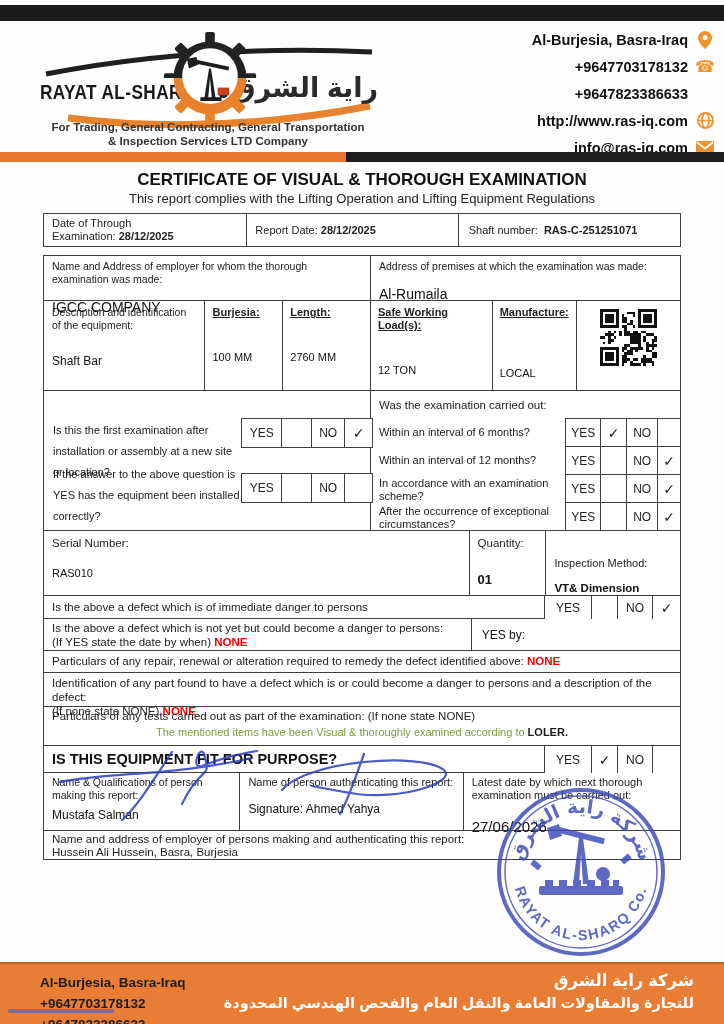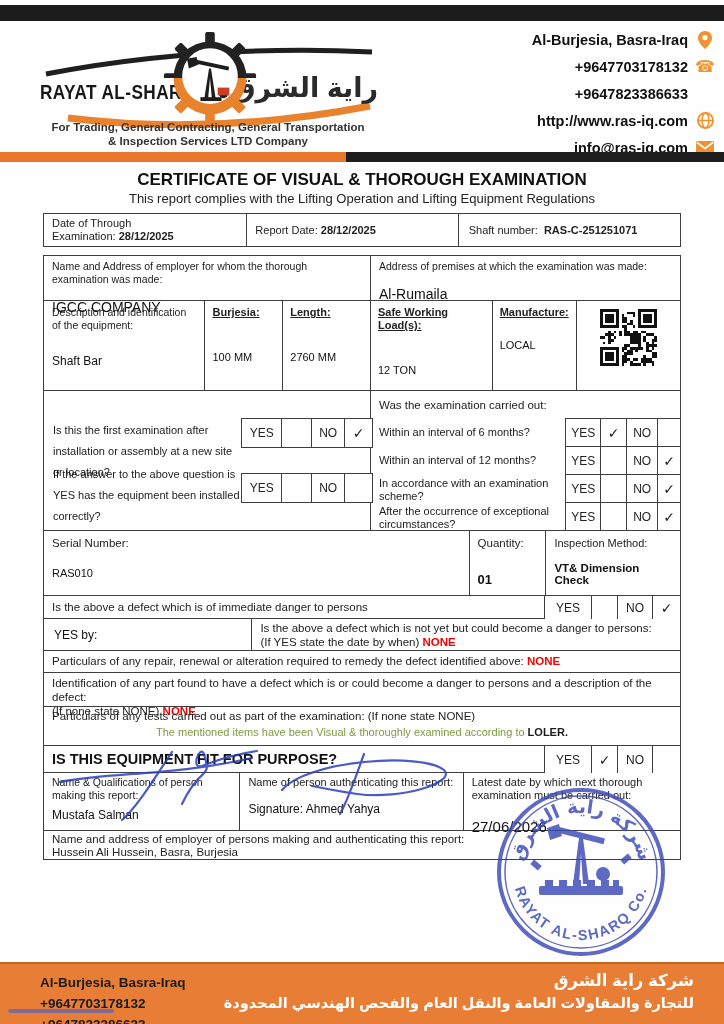--- a/index.html
+++ b/index.html
@@ -189,21 +189,21 @@
       <div class="cell" style="width:88px;padding:5px 7px;">
         <div class="lbl" style="font-weight:bold;text-decoration:underline;font-size:11px;">Length:</div>
         <div class="val" style="font-size:11px;margin-top:32px;">2760 MM</div>
       </div>
       <div class="cell" style="width:122px;padding:5px 7px;">
         <div class="lbl" style="font-weight:bold;text-decoration:underline;font-size:11px;">Safe Working Load(s):</div>
         <div class="val" style="font-size:11px;margin-top:32px;">12 TON</div>
       </div>
       <div class="cell" style="width:85px;padding:5px 7px;">
         <div class="lbl" style="font-weight:bold;text-decoration:underline;font-size:11px;">Manufacture:</div>
-        <div class="val" style="font-size:11px;margin-top:20px;">LOCAL</div>
+        <div class="val" style="font-size:11px;margin-top:48px;">LOCAL</div>
       </div>
       <div class="cell" style="width:103px;display:flex;align-items:flex-start;justify-content:center;padding-top:8px;">
         <svg id="qr" width="57" height="57" viewBox="0 0 21 21" shape-rendering="crispEdges">
             <rect x="10" y="1" width="1" height="1" fill="#111"></rect>
             <rect x="11" y="1" width="1" height="1" fill="#111"></rect>
             <rect x="12" y="1" width="1" height="1" fill="#111"></rect>
             <rect x="8" y="2" width="1" height="1" fill="#111"></rect>
             <rect x="12" y="2" width="1" height="1" fill="#111"></rect>
             <rect x="8" y="3" width="1" height="1" fill="#111"></rect>
             <rect x="9" y="3" width="1" height="1" fill="#111"></rect>
@@ -476,49 +476,49 @@
 
     <div class="row" style="height:65px;">
       <div class="cell" style="width:427px;padding:6px 8px;">
         <div class="lbl" style="font-size:11.5px;">Serial Number:</div>
         <div class="val" style="font-size:11px;margin-top:17px;">RAS010</div>
       </div>
       <div class="cell" style="width:77px;padding:6px 8px;">
         <div class="lbl" style="font-size:11.5px;">Quantity:</div>
         <div class="val" style="font-size:13px;font-weight:bold;margin-top:22px;">01</div>
       </div>
-      <div class="cell" style="width:134px;padding:6px 8px;">
+      <div class="cell" style="width:134px;padding:6px 8px;margin-top:20px;">
         <div class="lbl" style="font-size:11px;">Inspection Method:</div>
         <div class="val" style="font-size:11.5px;font-weight:bold;margin-top:12px;">VT&amp; Dimension Check</div>
       </div>
     </div>
 
     <div class="row" style="height:23px;">
       <div class="cell" style="width:503px;display:flex;align-items:center;padding:0 8px;">
         <span class="lbl" style="font-size:11.5px;">Is the above a defect which is of immediate danger to persons</span>
       </div>
       <div class="cell" style="width:135px;padding:0;">
         <div class="strip" style="width:135px;height:23px;border:none;">
           <div class="c" style="width:46px;">YES</div>
           <div class="c tick" style="width:26px;"></div>
           <div class="c" style="width:35px;">NO</div>
           <div class="c tick" style="width:28px;">✓</div>
         </div>
       </div>
     </div>
 
     <div class="row" style="height:32px;">
-      <div class="cell" style="width:209px;display:flex;align-items:center;padding:0 10px;">
-        <span class="val" style="font-size:12px;">YES by:</span>
-      </div>
       <div class="cell" style="width:429px;padding:2px 8px;">
         <div class="lbl" style="font-size:11.5px;line-height:14px;">
           <span>Is the above a defect which is not yet but could become a danger to persons:</span><br>
           <span>(If YES state the date by when) </span><span class="red" style="font-weight:bold;">NONE</span>
         </div>
+      </div>
+      <div class="cell" style="width:209px;display:flex;align-items:center;padding:0 10px;">
+        <span class="val" style="font-size:12px;">YES by:</span>
       </div>
     </div>
 
     <div class="row" style="height:22px;">
       <div class="cell" style="width:638px;display:flex;align-items:center;padding:0 8px;">
         <span class="lbl" style="font-size:11.5px;"><span>Particulars of any repair, renewal or alteration required to remedy the defect identified above: </span><span class="red" style="font-weight:bold;">NONE</span></span>
       </div>
     </div>
 
     <div class="row" style="height:34px;">

